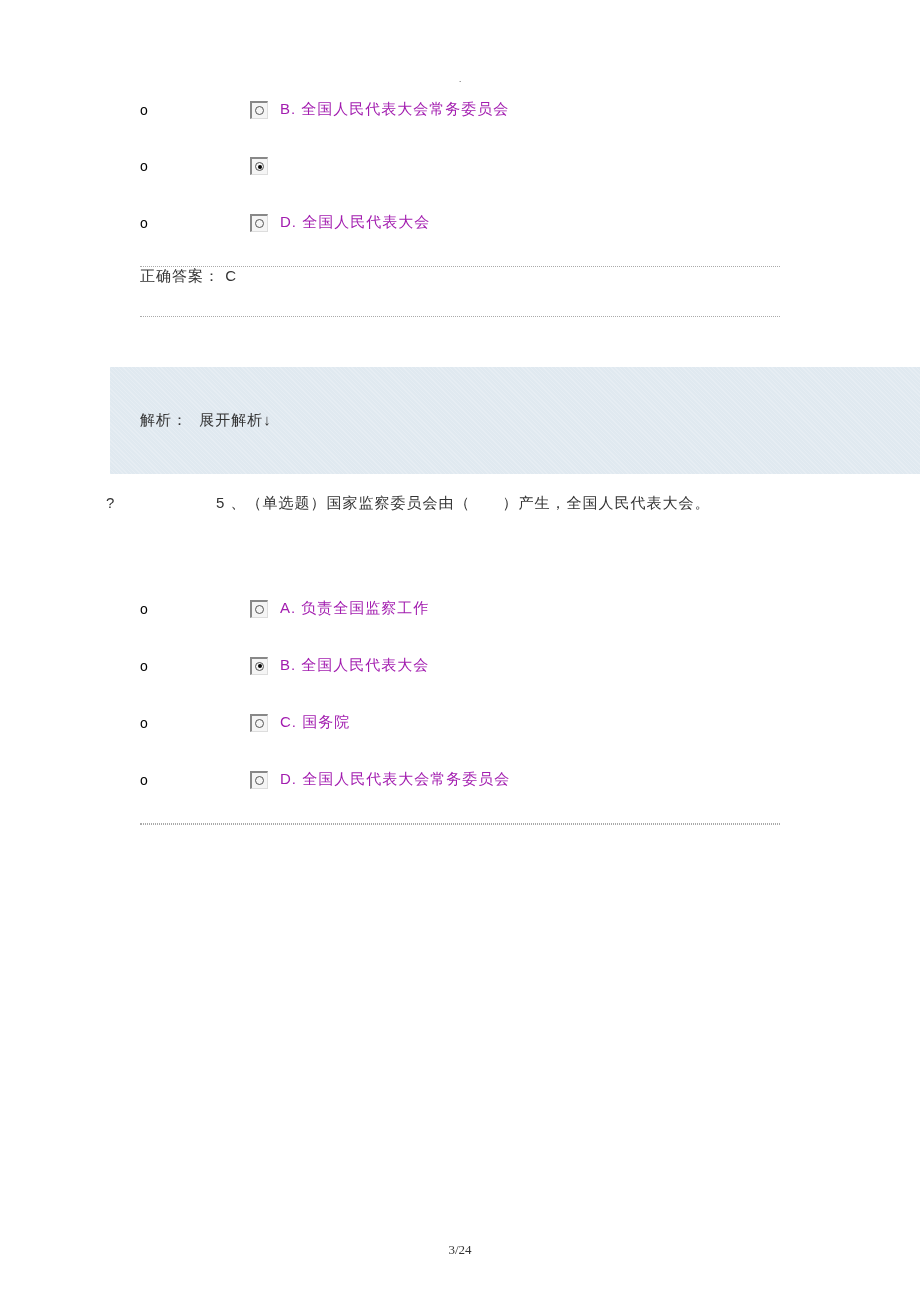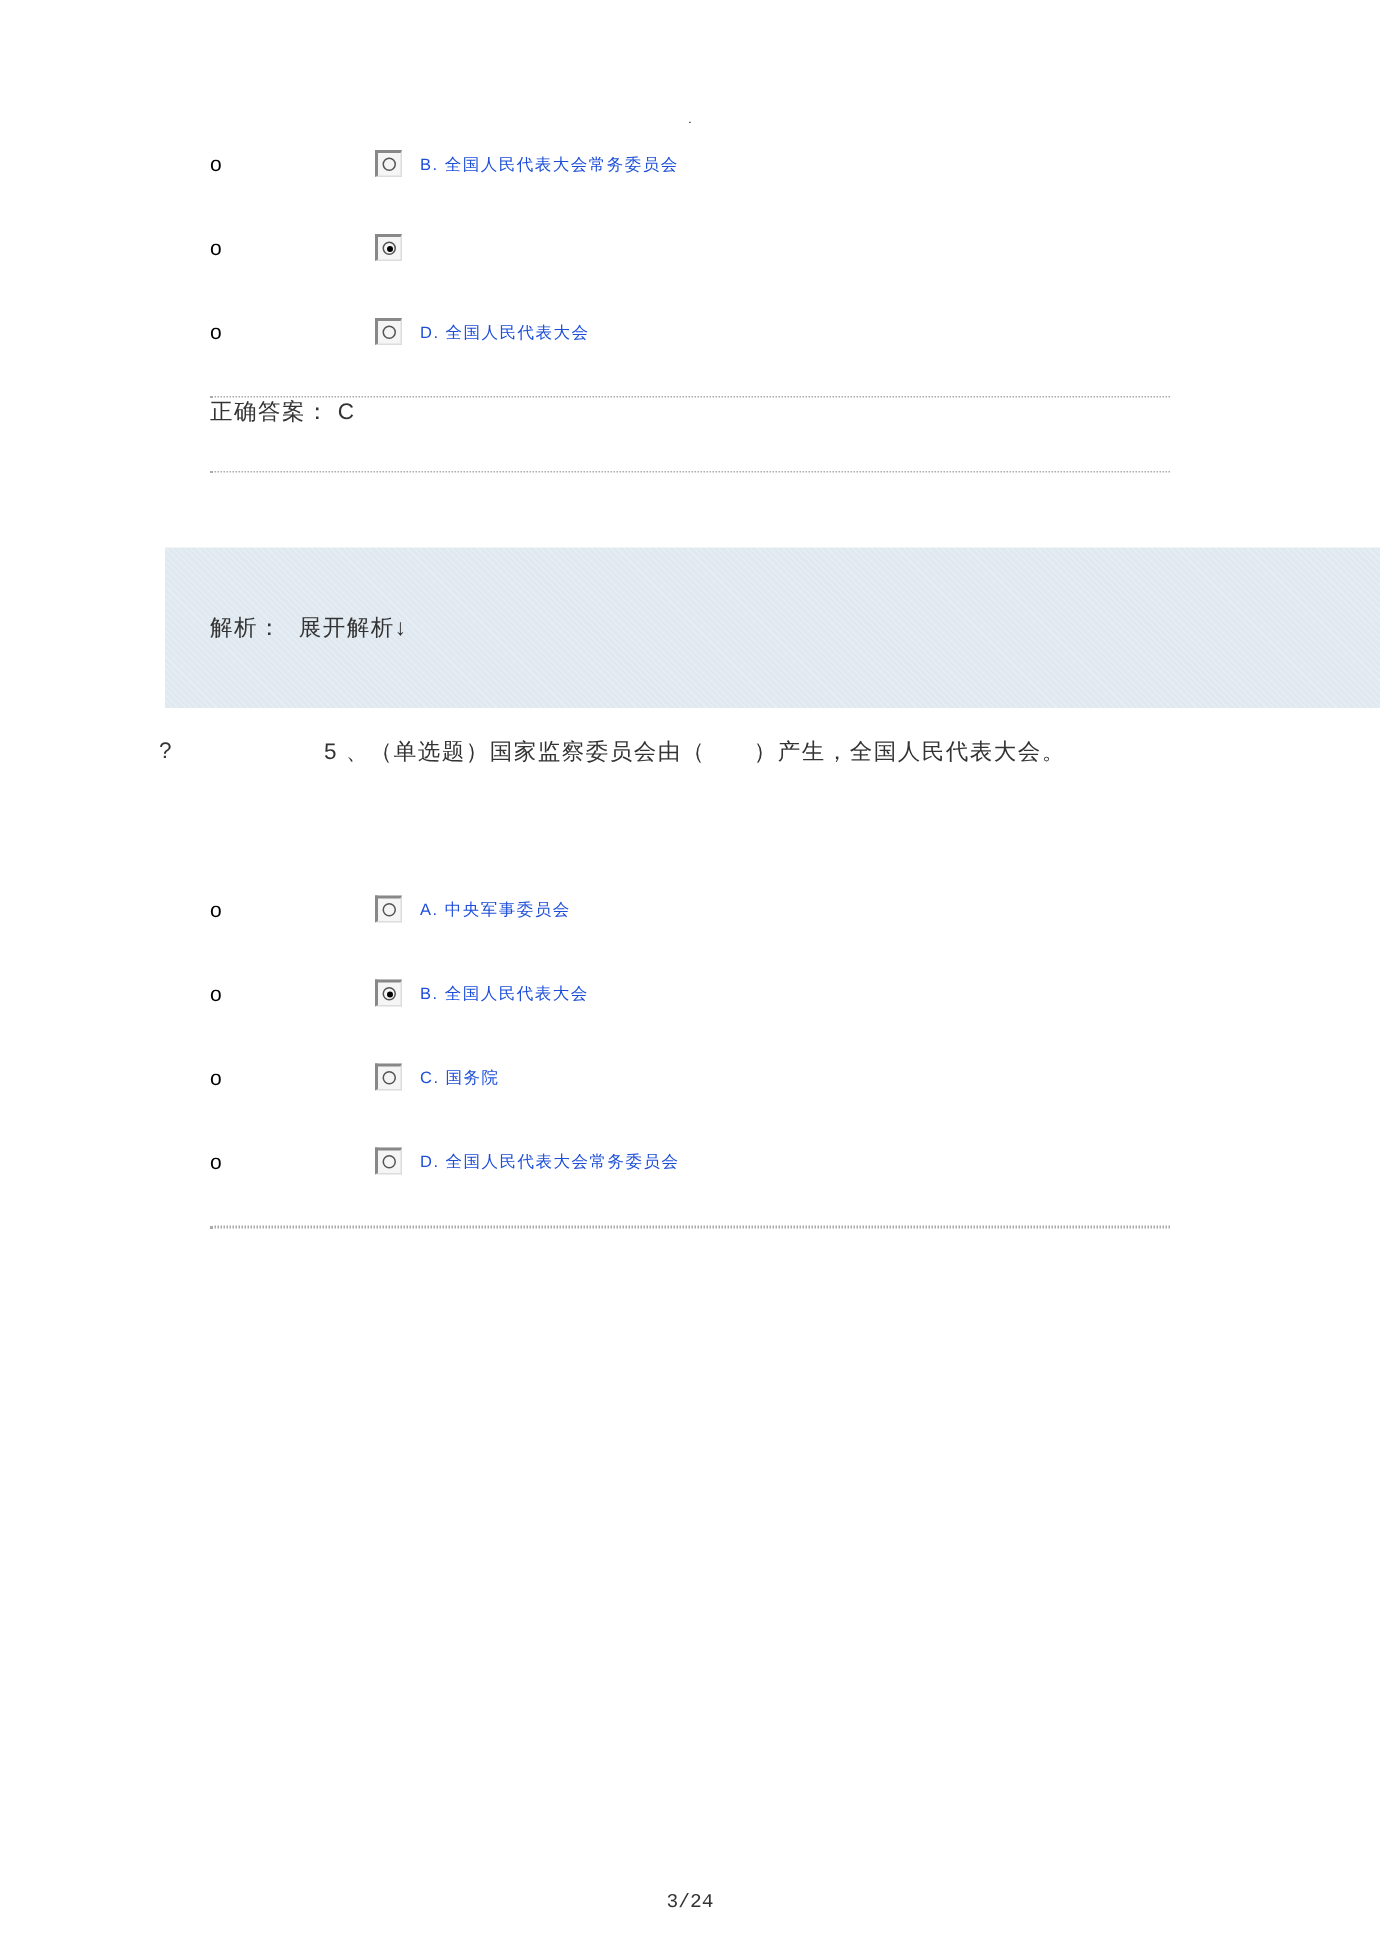--- a/index.html
+++ b/index.html
@@ -59,22 +59,22 @@
       justify-content: center;
     }
     .radio-dot {
       width: 4px;
       height: 4px;
       border-radius: 50%;
       background: #000;
     }
     .option-text {
       font-family: Arial, "SimSun", "宋体", sans-serif;
-      font-size: 11px;
-      color: #1d4ed8;
+      font-size: 15px;
+      color: #a21caf;
       letter-spacing: 1px;
       text-align: center;
     }
     .dotted-hr {
       border: none;
       border-top: 1px dotted #aaa;
       margin: 0 0 0 0;
       width: 640px;
     }
     .answer-block {
@@ -103,24 +103,24 @@
     }
     .qmark {
       width: 110px;
       font-family: Arial, sans-serif;
     }
     .qnum {
       font-family: Arial, "SimSun", "宋体", sans-serif;
     }
     .page-num {
       position: absolute;
-      bottom: 28px;
+      bottom: 45px;
       left: 50%;
       transform: translateX(-50%);
-      font-family: Liberation Mono, monospace;
+      font-family: Liberation Serif, serif;
       font-size: 13px;
       color: #333;
       text-align: center;
     }
   </style>
 </head>
 <body>
 
 <div class="page-dot">.</div>
 
@@ -174,21 +174,21 @@
     </span>
   </div>
 
   <div style="height:30px;"></div>
 
   <div class="option-row">
     <span class="bullet-o">o</span>
     <span class="radio-wrap">
       <span class="radio-circle"></span>
     </span>
-    <span class="option-text"><span>A.</span> <span>中央军事委员会</span></span>
+    <span class="option-text"><span>A.</span> <span>负责全国监察工作</span></span>
   </div>
 
   <div class="option-row">
     <span class="bullet-o">o</span>
     <span class="radio-wrap">
       <span class="radio-circle">
           <span class="radio-dot"></span>
         </span>
     </span>
     <span class="option-text"><span>B.</span> <span>全国人民代表大会</span></span>

